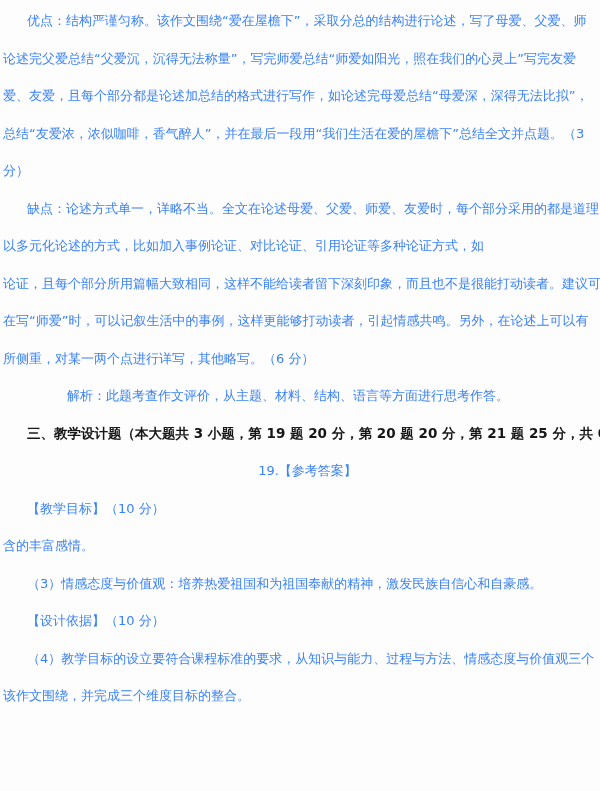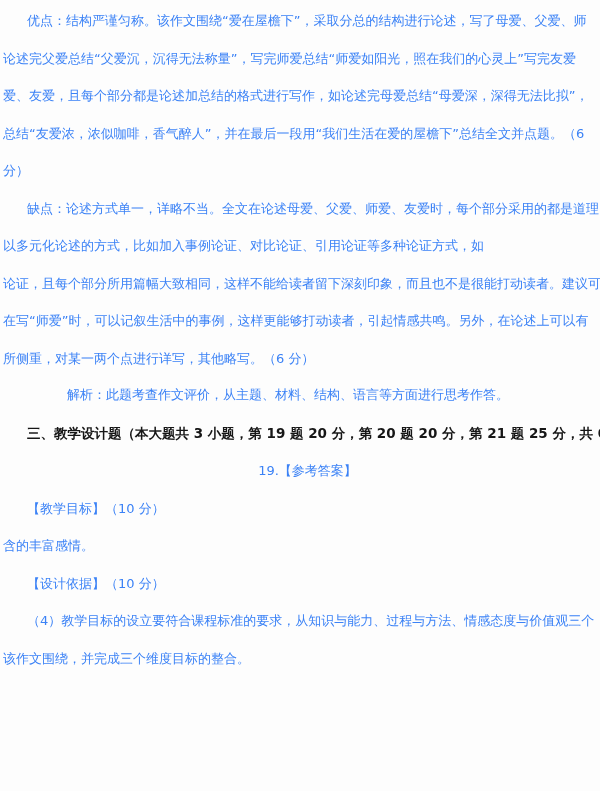--- a/index.html
+++ b/index.html
@@ -27,39 +27,40 @@
     letter-spacing: 0px;
   }
   .line.bold {
     font-weight: 700;
     color: #161616;
     font-size: 13.5px;
   }
   .ind-0 { padding-left: 0; }
   .ind-1 { padding-left: 14px; text-align: center; }
   .ind-2 { padding-left: 24px; }
-  .ind-5 { padding-left: 64px; font-family: Liberation Mono, monospace; }
+  .ind-5 { padding-left: 64px; }
 </style>
 </head>
 <body>
 
 <main class="page">
   <div id="doc">
       <div class="line ind-2">优点：结构严谨匀称。该作文围绕“爱在屋檐下”，采取分总的结构进行论述，写了母爱、父爱、师</div>
       <div class="line ind-0">论述完父爱总结“父爱沉，沉得无法称量”，写完师爱总结“师爱如阳光，照在我们的心灵上”写完友爱</div>
       <div class="line ind-0">爱、友爱，且每个部分都是论述加总结的格式进行写作，如论述完母爱总结“母爱深，深得无法比拟”，</div>
-      <div class="line ind-0">总结“友爱浓，浓似咖啡，香气醉人”，并在最后一段用“我们生活在爱的屋檐下”总结全文并点题。（6</div>
+      <div class="line ind-0">总结“友爱浓，浓似咖啡，香气醉人”，并在最后一段用“我们生活在爱的屋檐下”总结全文并点题。（3</div>
       <div class="line ind-0">分）</div>
       <div class="line ind-2">缺点：论述方式单一，详略不当。全文在论述母爱、父爱、师爱、友爱时，每个部分采用的都是道理</div>
       <div class="line ind-0">以多元化论述的方式，比如加入事例论证、对比论证、引用论证等多种论证方式，如</div>
       <div class="line ind-0">论证，且每个部分所用篇幅大致相同，这样不能给读者留下深刻印象，而且也不是很能打动读者。建议可</div>
       <div class="line ind-0">在写“师爱”时，可以记叙生活中的事例，这样更能够打动读者，引起情感共鸣。另外，在论述上可以有</div>
       <div class="line ind-0">所侧重，对某一两个点进行详写，其他略写。（6 分）</div>
       <div class="line ind-5">解析：此题考查作文评价，从主题、材料、结构、语言等方面进行思考作答。</div>
       <div class="line ind-2 bold">三、教学设计题（本大题共 3 小题，第 19 题 20 分，第 20 题 20 分，第 21 题 25 分，共 65 分）</div>
       <div class="line ind-1">19.【参考答案】</div>
       <div class="line ind-2">【教学目标】（10 分）</div>
       <div class="line ind-0">含的丰富感情。</div>
+      <div class="line ind-2">（3）情感态度与价值观：培养热爱祖国和为祖国奉献的精神，激发民族自信心和自豪感。</div>
       <div class="line ind-2">【设计依据】（10 分）</div>
       <div class="line ind-2">（4）教学目标的设立要符合课程标准的要求，从知识与能力、过程与方法、情感态度与价值观三个</div>
       <div class="line ind-0">该作文围绕，并完成三个维度目标的整合。</div>
     </div>
 </main>
 
 </body></html>

